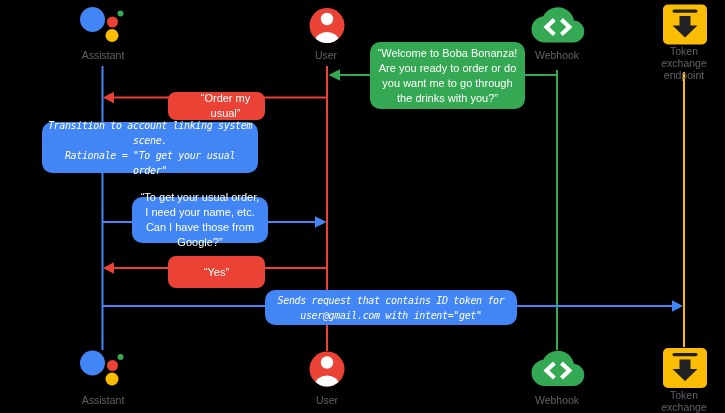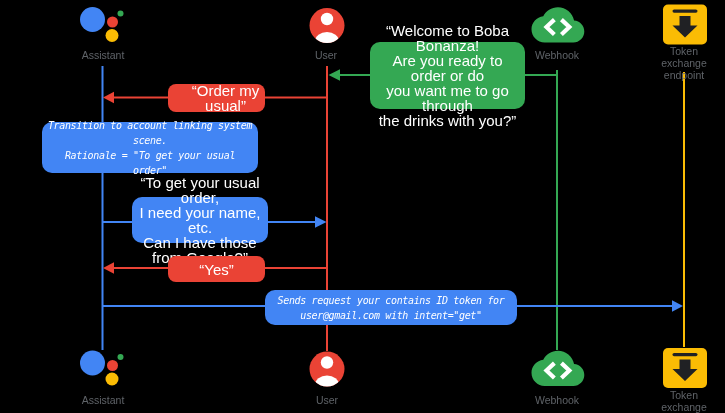--- a/index.html
+++ b/index.html
@@ -19,39 +19,39 @@
     font-size:10.5px;
     line-height:12px;
     white-space:pre-line;
   }
   .msg{
     position:absolute;
     display:flex;align-items:center;justify-content:center;
     text-align:center;
     color:#ffffff;
     border-radius:10px;
-    font-size:15px;line-height:15px;
+    font-size:11px;line-height:15px;
     white-space:pre-line;
     box-sizing:border-box;
     padding:2px 4px;
   }
   .msg.mono{
     font-family:"DejaVu Sans Mono",monospace;
     font-style:italic;
     font-size:10px;line-height:15px;
     letter-spacing:-0.35px;
   }
   .bg-green{background:#34A853;}
   .bg-red{background:#EA4335;border-radius:8px;}
   .bg-blue{background:#4285F4;}
   .m-welcome{left:370px;top:42px;width:155px;height:67px;}
-  .m-order{left:168px;top:84px;width:97px;height:28px;padding-left:22px;}
+  .m-order{left:168px;top:92px;width:97px;height:28px;padding-left:22px;}
   .m-note{left:2px;top:122px;width:216px;height:51px;margin-left:40px;}
   .m-ask{left:132px;top:197px;width:136px;height:46px;}
-  .m-yes{left:168px;top:256px;width:97px;height:26px;}
+  .m-yes{left:168px;top:256px;width:97px;height:32px;}
   .m-sends{left:265px;top:290px;width:252px;height:35px;}
 </style>
 </head>
 <body>
 
 <div id="canvas">
 
   <svg id="wires" viewBox="0 0 725 413">
     <defs>
       <clipPath id="uclip">
@@ -143,16 +143,16 @@
 Are you ready to order or do
 you want me to go through
 the drinks with you?”</div>
   <div class="msg bg-red m-order">“Order my usual”</div>
   <div class="msg mono bg-blue m-note">Transition to account linking system scene.
 Rationale = "To get your usual order"</div>
   <div class="msg bg-blue m-ask">“To get your usual order,
 I need your name, etc.
 Can I have those from Google?”</div>
   <div class="msg bg-red m-yes">“Yes”</div>
-  <div class="msg mono bg-blue m-sends">Sends request your contains ID token for
+  <div class="msg mono bg-blue m-sends">Sends request that contains ID token for
 user@gmail.com with intent="get"</div>
 
 </div>
 
 </body></html>

